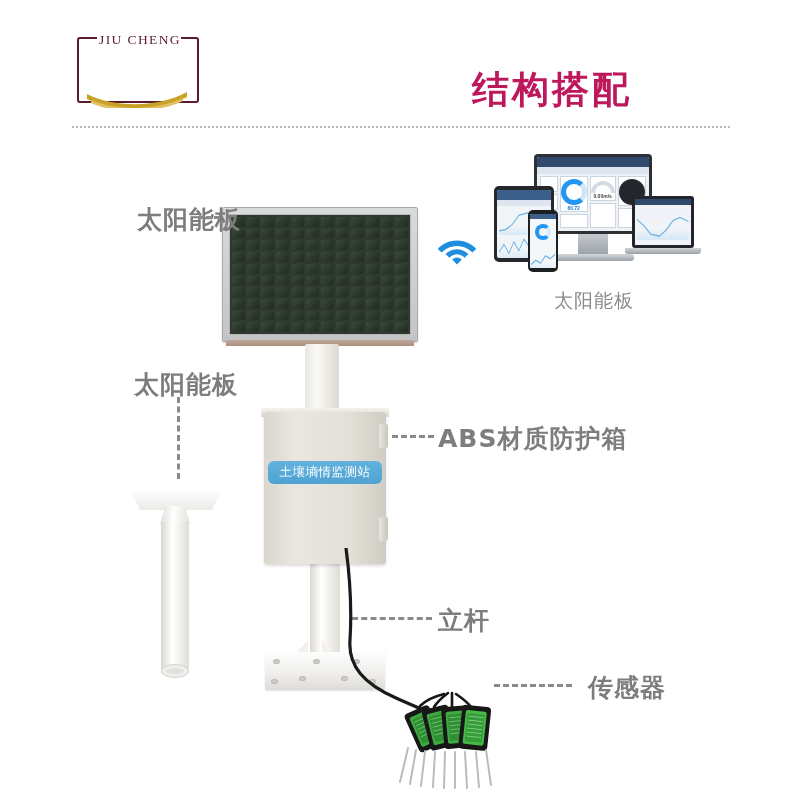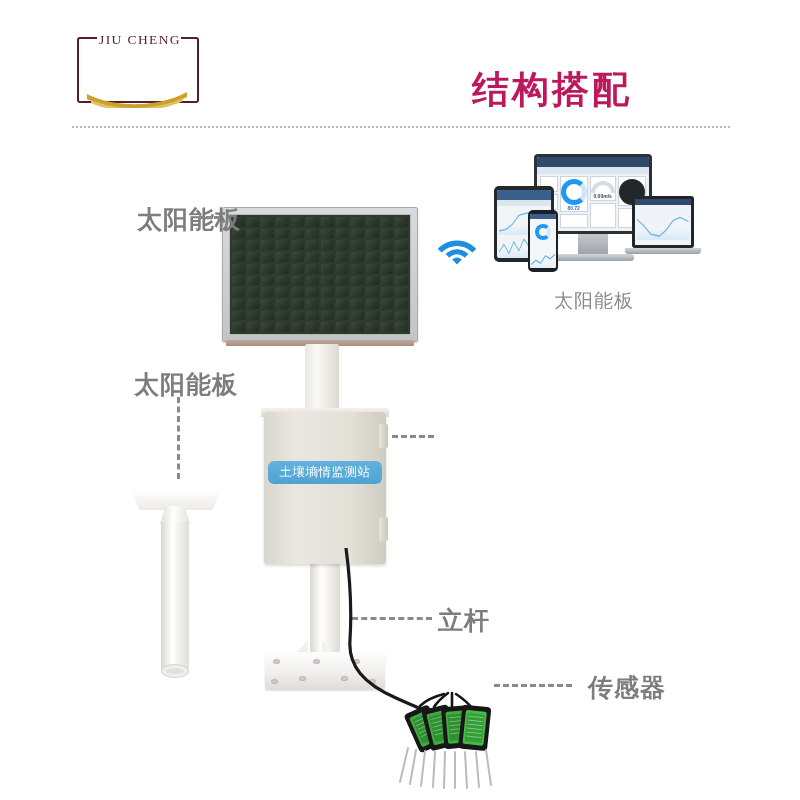--- a/index.html
+++ b/index.html
@@ -587,20 +587,21 @@
 
   <div id="abs-box-top"></div>
   <div id="abs-box"></div>
   <div id="abs-label">
     <span>土壤墒情监测站</span>
   </div>
   <div class="hinge top"></div>
   <div class="hinge bottom"></div>
 
   <div class="dash-h" style="left:392px; top:435px; width:42px;"></div>
+  <div class="callout-label" style="left:438px; top:422px;">ABS材质防护箱</div>
 
   <div class="gusset left"></div>
   <div class="gusset right"></div>
   <div id="base-plate">
     <div class="bolt" style="left:8px; top:7px;"></div>
     <div class="bolt" style="left:48px; top:7px;"></div>
     <div class="bolt" style="left:88px; top:7px;"></div>
     <div class="bolt" style="left:6px; top:27px;"></div>
     <div class="bolt" style="left:34px; top:24px;"></div>
     <div class="bolt" style="left:76px; top:24px;"></div>

